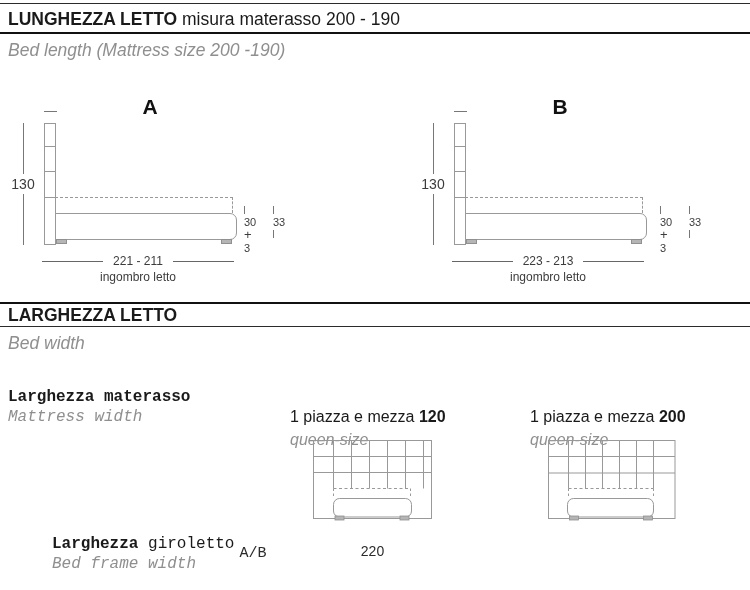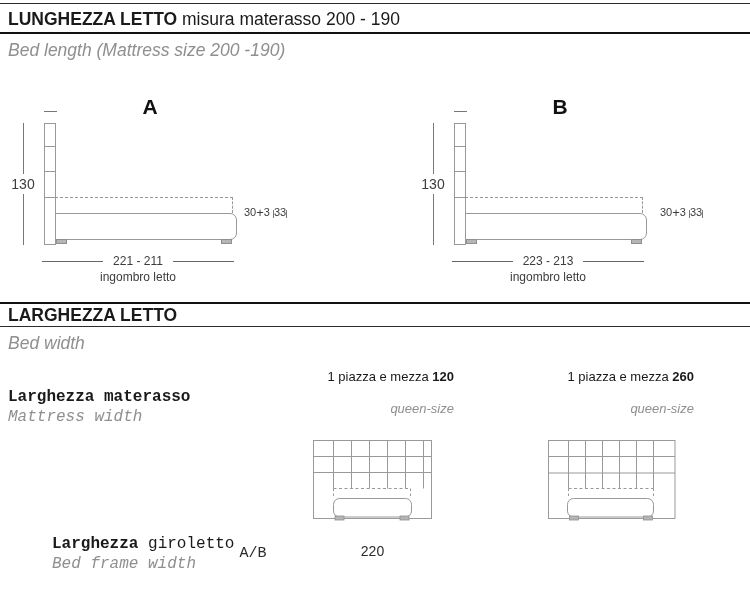--- a/index.html
+++ b/index.html
@@ -35,40 +35,40 @@
   .headboard .seg{position:absolute;left:0;right:0;height:1px;background:#999;}
   .seg1{top:22px;} .seg2{top:47px;} .seg3{top:73px;}
   .mattress-dash{left:55px;top:107px;width:178px;height:16px;box-sizing:border-box;
                  border-top:1px dashed #999;border-right:1px dashed #999;}
   .bed-frame{left:55px;top:123px;width:182px;height:27px;box-sizing:border-box;
              border:1px solid #999;border-radius:0 7px 7px 0;background:#fff;}
   .foot{top:149px;width:11px;height:5px;background:#b5b5b5;border:1px solid #909090;box-sizing:border-box;}
   .foot-left{left:56px;} .foot-right{left:221px;}
   .h-dims{left:244px;top:115px;display:flex;gap:4px;}
   #side-b .h-dims{left:250px;}
-  .dim-col{display:flex;flex-direction:row;align-items:flex-end;width:25px;
+  .dim-col{display:flex;flex-direction:column;align-items:flex-start;width:25px;
            font-size:11px;color:#3c3c3c;line-height:12px;}
   .dim-col>div{margin:1px 0;}
   .tick{width:1px;height:8px;background:#777;}
   .plus{font-size:13px;line-height:10px;}
   .length-dim{left:42px;top:164px;width:192px;display:flex;align-items:center;
               font-size:12px;color:#3c3c3c;}
   .length-dim .dim-line{flex:1;height:1px;background:#666;}
   .length-text{padding:0 10px;white-space:nowrap;}
   .length-caption{left:42px;top:180px;width:192px;text-align:center;font-size:12px;color:#3c3c3c;}
 
   
   .row-label{position:absolute;left:8px;font-size:16px;line-height:18px;font-family:Liberation Mono, monospace;}
   #row-label-mattress{top:388px;}
   #row-label-frame{top:535px;display:flex;align-items:center;gap:5px;margin-left:44px;}
   .rl-sub{font-style:italic;color:#8f8f8f;margin-top:2px;}
   .variant{font-size:15px;color:#2b2b2b;}
-  .size-header{position:absolute;top:368px;width:164px;text-align:right;font-size:13px;line-height:17px;}
+  .size-header{position:absolute;top:408px;width:164px;text-align:left;font-size:16px;line-height:17px;}
   #size-h-1{left:290px;} #size-h-2{left:530px;}
-  .sh-line2{font-style:italic;color:#8f8f8f;margin-top:15px;}
+  .sh-line2{font-style:italic;color:#8f8f8f;margin-top:6px;}
   .front-view{position:absolute;top:440px;}
   #front-view-1{left:313px;} #front-view-2{left:548px;}
   .frame-value{position:absolute;top:543px;font-size:14px;text-align:center;color:#2b2b2b;}
   #fv-1{left:313px;width:119px;} #fv-2{left:548px;width:128px;}
 </style>
 </head>
 <body>
 
 <div class="page">
 
@@ -174,21 +174,21 @@
   <div class="row-label" id="row-label-mattress">
     <div class="rl-main b">Larghezza materasso</div>
     <div class="rl-sub">Mattress width</div>
   </div>
 
   <div class="size-header" id="size-h-1">
     <div class="sh-line1"><span>1 piazza e mezza</span> <span class="b">120</span></div>
     <div class="sh-line2">queen-size</div>
   </div>
   <div class="size-header" id="size-h-2">
-    <div class="sh-line1"><span>1 piazza e mezza</span> <span class="b">260</span></div>
+    <div class="sh-line1"><span>1 piazza e mezza</span> <span class="b">200</span></div>
     <div class="sh-line2">queen-size</div>
   </div>
 
   <div class="front-view" id="front-view-1">
     <svg width="120" height="82" viewBox="0 0 120 82">
       <g stroke="#999" stroke-width="1" fill="none">
         <rect x="0.5" y="0.5" width="118" height="78"></rect>
         <line x1="0.5" y1="16.5" x2="118.5" y2="16.5"></line>
         <line x1="0.5" y1="32.5" x2="118.5" y2="32.5"></line>
         <g>

